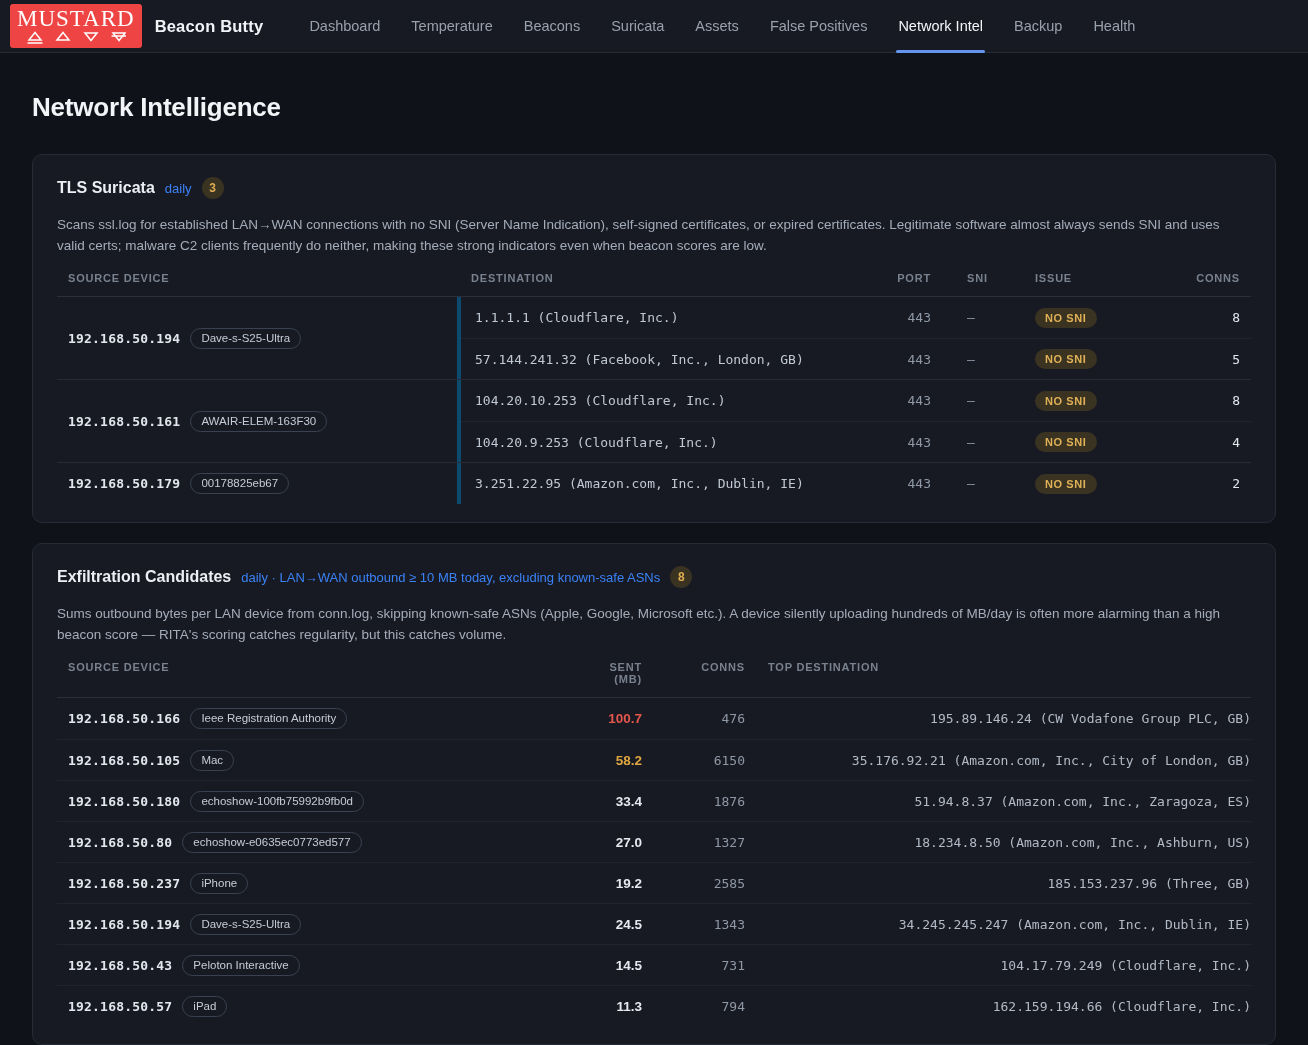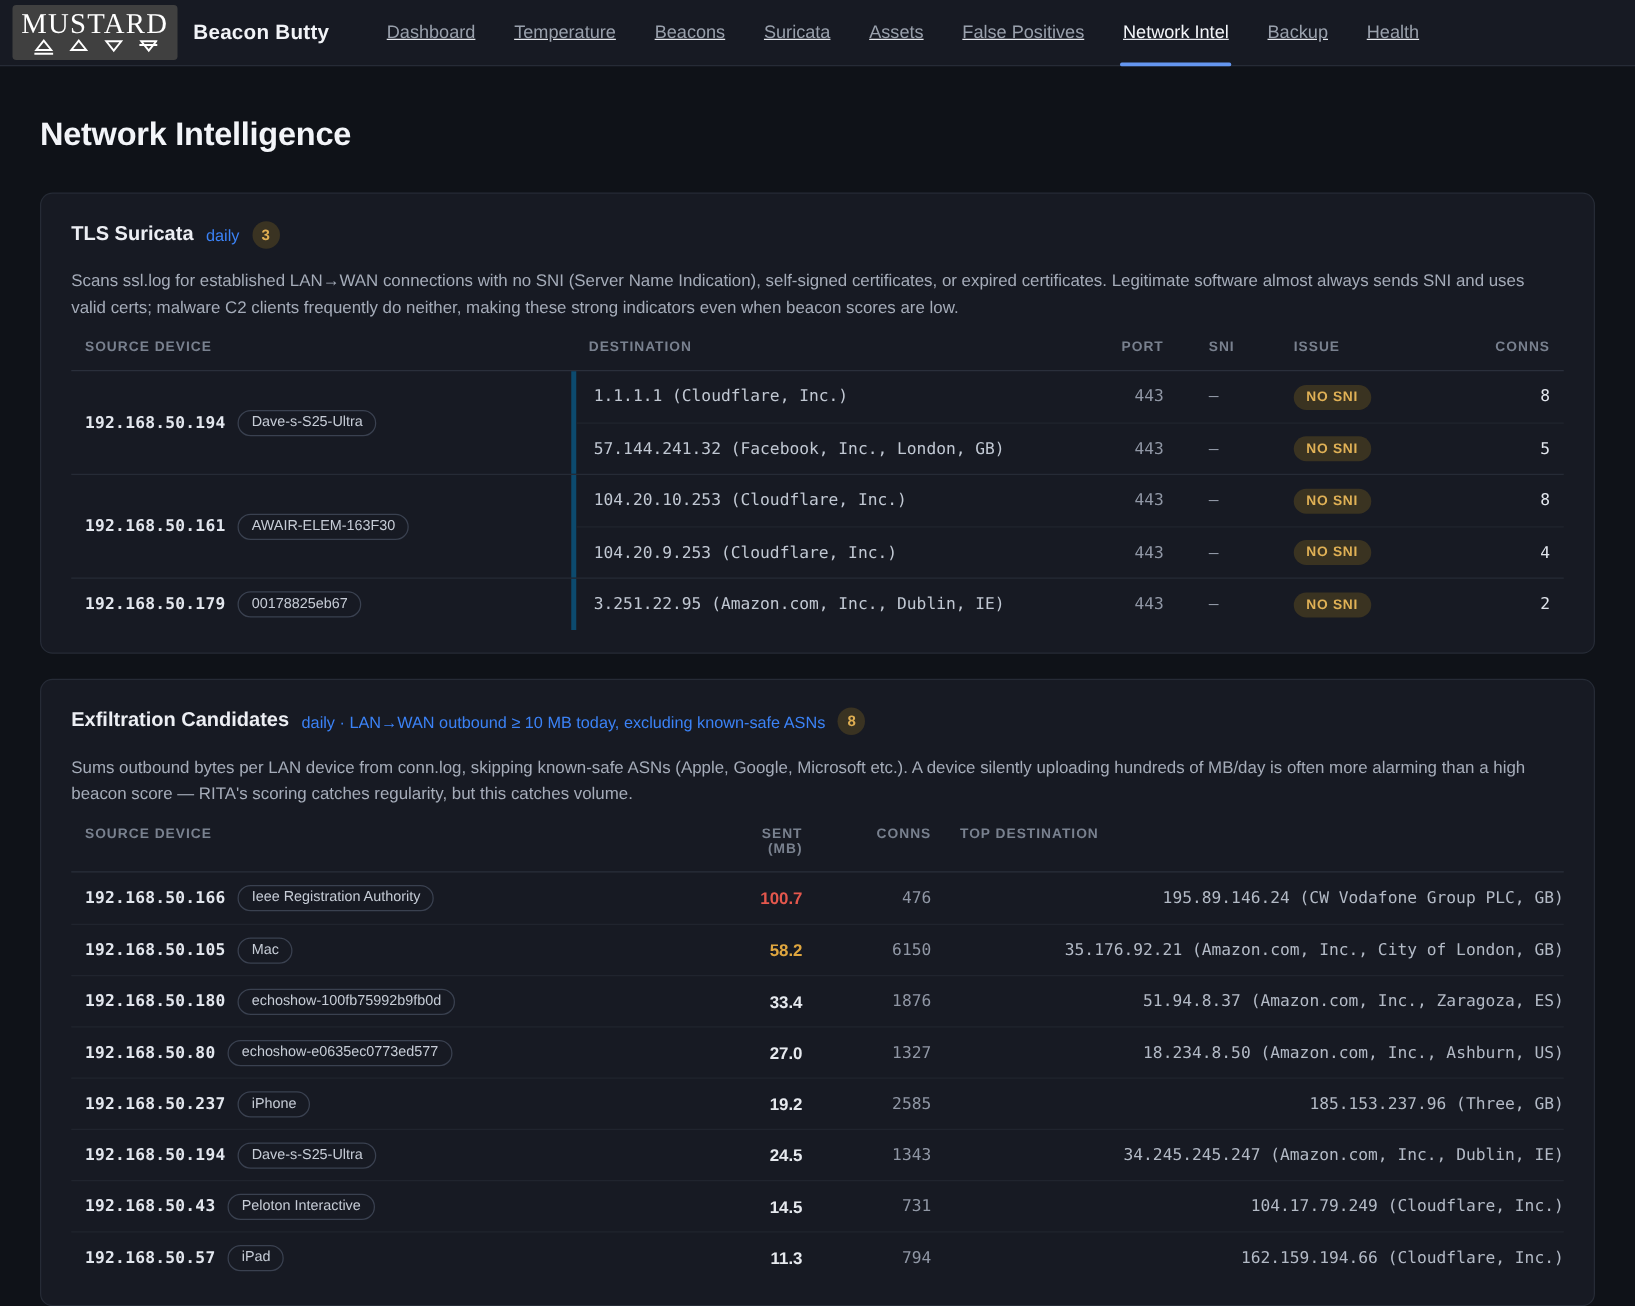--- a/index.html
+++ b/index.html
@@ -15,21 +15,21 @@
   
   .topbar {
     height: 53px;
     background: #171a23;
     border-bottom: 1px solid #262b36;
     display: flex;
     align-items: center;
     padding: 0 14px 0 10px;
   }
   .logo-box {
-    background: #404040;
+    background: #ef4444;
     border-radius: 3px;
     padding: 3px 7px 4px;
     display: flex;
     flex-direction: column;
     align-items: center;
     line-height: 1;
     cursor: pointer;
   }
   .logo-word {
     font-family: "Liberation Serif", "DejaVu Serif", serif;
@@ -44,21 +44,20 @@
     font-size: 16.5px;
     font-weight: 700;
     color: #f1f3f7;
     letter-spacing: .2px;
   }
   .nav {
     margin-left: 46px;
     display: flex;
     gap: 31px;
     height: 53px;
-    text-decoration: underline;
   }
   .nav-item {
     position: relative;
     display: flex;
     align-items: center;
     height: 53px;
     font-size: 14.5px;
     color: #99a0ac;
     text-decoration: none;
     cursor: pointer;

